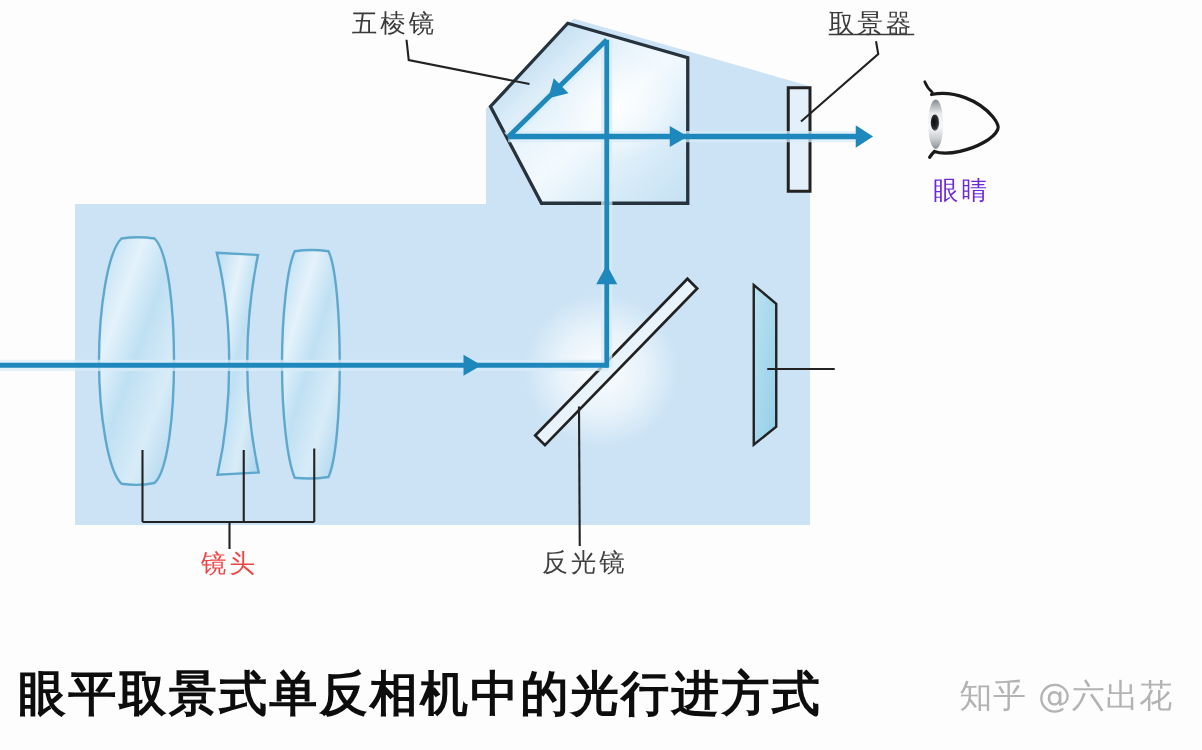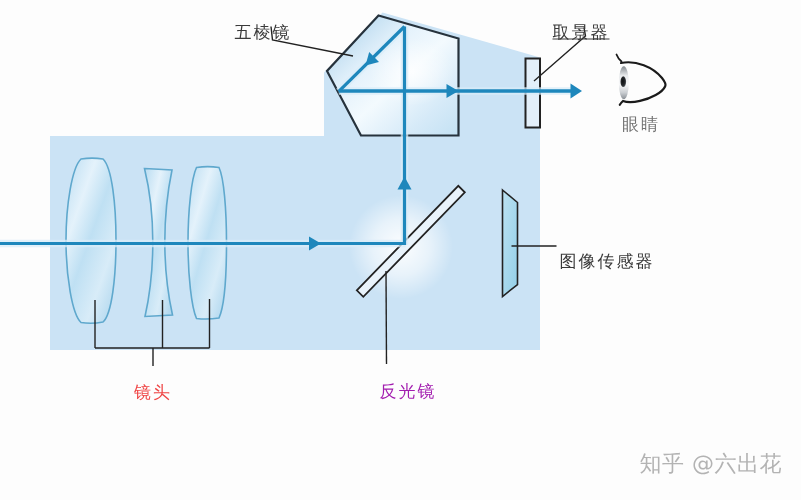--- a/index.html
+++ b/index.html
@@ -11,21 +11,20 @@
   }
   #diagram-svg{position:absolute;left:0;top:0;}
   .label{
     position:absolute;
     font-size:17px;
     letter-spacing:2px;
     white-space:nowrap;
     transform:translate(-50%,-50%);
     -webkit-font-smoothing:antialiased;
     font-family:"DejaVu Sans",sans-serif;
-    margin-top:16px;
   }
   #title{
     position:absolute;
     -webkit-font-smoothing:antialiased;
     left:12px;top:441px;
     font-size:32px;
     font-weight:700;
     letter-spacing:1.5px;
     white-space:nowrap;
     font-family:"DejaVu Serif",serif;
@@ -139,19 +138,19 @@
     <g>
       <ellipse cx="623.8" cy="82.8" rx="5" ry="16.5" fill="url(#eyeballGrad)"></ellipse>
       <ellipse cx="623.3" cy="81.7" rx="2.8" ry="5.4" fill="url(#irisGrad)"></ellipse>
       <path d="M616.5,54.5 Q618,58.5 621.5,61.5" fill="none" stroke="#1a1a1a" stroke-width="1.8" stroke-linecap="round"></path>
       <path d="M621,63 C636,60 653,67 662,78 C665,81.8 666.2,84.2 665.2,86.2 C662.5,92.5 651,98.5 640,100.9 C632.5,102.6 627,102.5 623,101 Q620.8,103 619.8,104.8" fill="none" stroke="#1a1a1a" stroke-width="2.2" stroke-linecap="round"></path>
     </g>
   </svg>
 
   <div class="label" style="left: 263px; top: 16px; color: rgb(58, 58, 58);">五棱镜</div>
   <div class="label" style="left: 581px; top: 16px; color: rgb(58, 58, 58); text-decoration: underline;">取景器</div>
-  <div class="label" style="left: 641px; top: 108px; color: #737373;">眼睛</div>
-  <div class="label" style="left: 607px; top: 245px; color: rgb(58, 58, 58);">图像传感器</div>
-  <div class="label" style="left: 408px; top: 375px; color: #a21caf;">反光镜</div>
+  <div class="label" style="left: 641px; top: 127px; color: #6d28d9;">眼睛</div>
+  <div class="label" style="left: 390px; top: 375px; color: #404040;">反光镜</div>
   <div class="label" style="left: 153px; top: 376px; color: #ef4444;">镜头</div>
 
+  <div id="title" style="color: rgb(13, 13, 13);">眼平取景式单反相机中的光行进方式</div>
   <div id="watermark" style="color: rgb(179, 179, 179);">知乎 @六出花</div>
 </div>
 
 </body></html>

